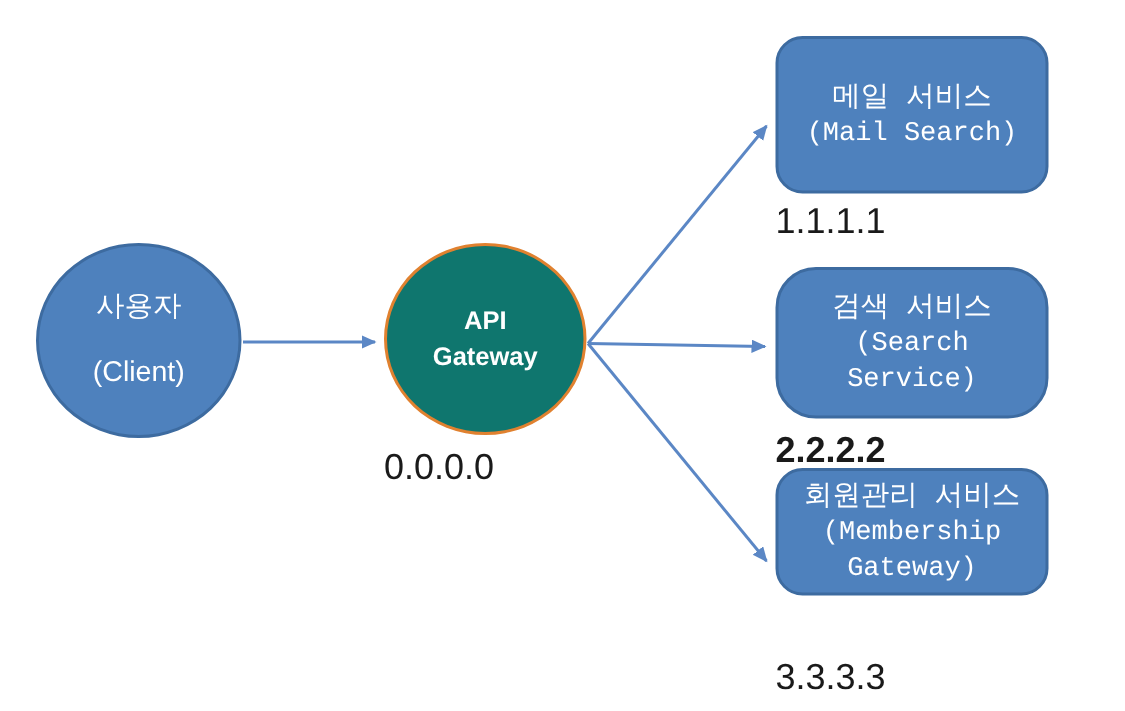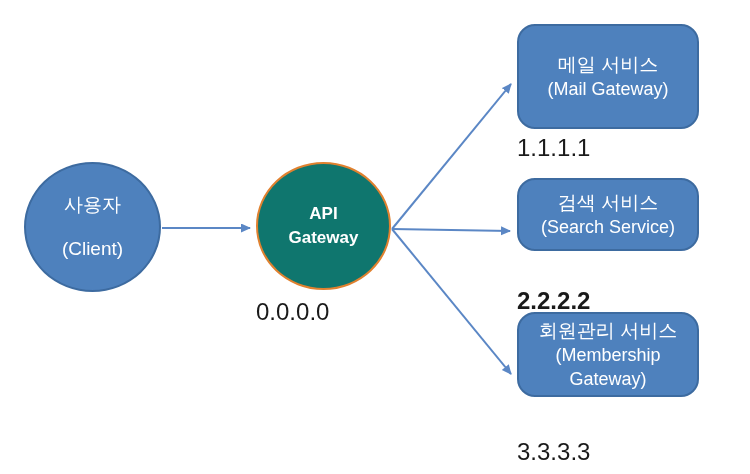--- a/index.html
+++ b/index.html
@@ -53,23 +53,24 @@
     font-weight: bold;
   }
   .service-node {
     left: 517px;
     width: 182px;
     background: #4e81bd;
     border: 2.5px solid #3d6ba0;
     border-radius: 18px;
     line-height: 24px;
     padding: 4px 10px;
+    font-family: Liberation Mono, monospace;
   }
   .service-1 { top: 24px;  height: 105px; }
-  .service-2 { top: 178px; height: 73px; }
+  .service-2 { top: 178px; height: 101px; border-radius: 27px; }
   .service-3 { top: 312px; height: 85px; }
   .label-ko { font-size: 19px; }
   .label-en { font-size: 18px; }
   .ip-caption {
     position: absolute;
     text-align: left;
     color: #1a1a1a;
     font-size: 24px;
     font-weight: 500;
   }
@@ -101,21 +102,21 @@
   </div>
 
   <div class="node circle-node gateway-node">
     <div>API</div>
     <div>Gateway</div>
   </div>
   <div class="ip-caption ip-gateway">0.0.0.0</div>
 
   <div class="node service-node service-1">
     <div class="label-ko">메일 서비스</div>
-    <div class="label-en">(Mail Gateway)</div>
+    <div class="label-en">(Mail Search)</div>
   </div>
   <div class="ip-caption ip-service-1">1.1.1.1</div>
 
   <div class="node service-node service-2">
     <div class="label-ko">검색 서비스</div>
     <div class="label-en">(Search Service)</div>
   </div>
   <div class="ip-caption ip-service-2">2.2.2.2</div>
 
   <div class="node service-node service-3">

